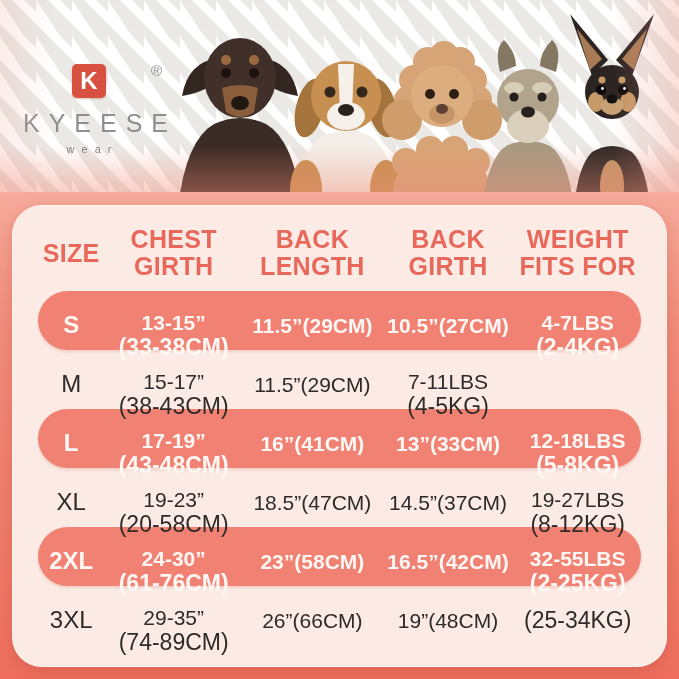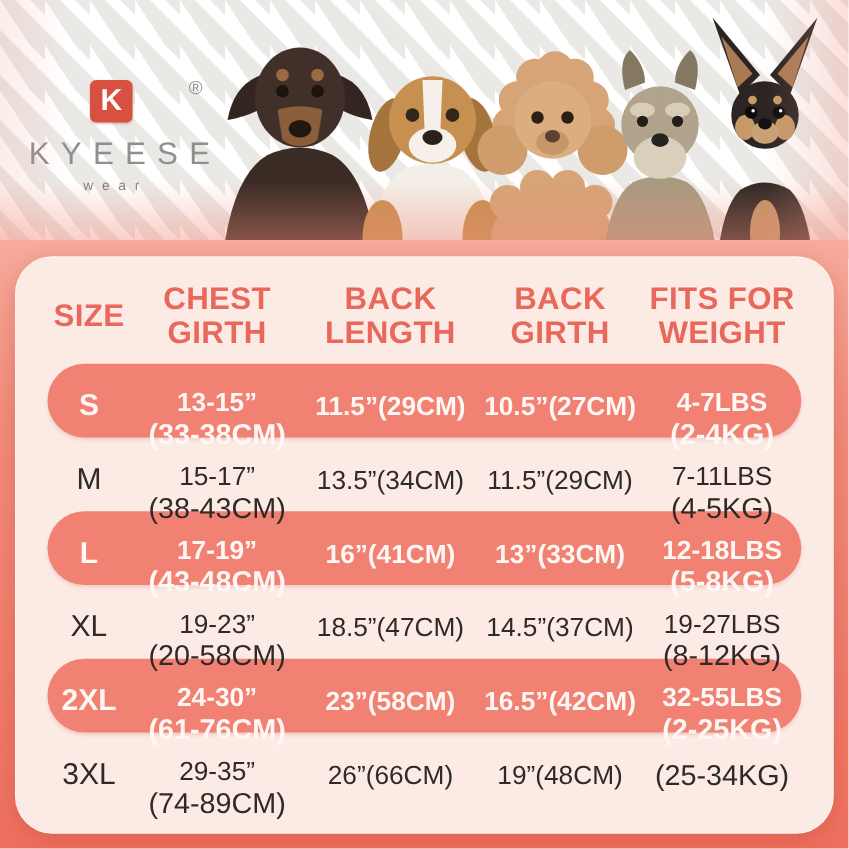--- a/index.html
+++ b/index.html
@@ -186,22 +186,22 @@
         </div>
         <div class="th">
           <span>BACK</span>
           <span>LENGTH</span>
         </div>
         <div class="th">
           <span>BACK</span>
           <span>GIRTH</span>
         </div>
         <div class="th">
+          <span>WEIGHT</span>
           <span>FITS FOR</span>
-          <span>WEIGHT</span>
         </div>
       </div>
 
       <div class="rows">
 
         <div class="grid row pill">
           <div class="cell sizecol">S</div>
           <div class="cell">
             <span class="l1">13-15”</span>
             <span class="l2">(33-38CM)</span>
@@ -213,21 +213,20 @@
             <span class="l2">(2-4KG)</span>
           </div>
         </div>
 
         <div class="grid row">
           <div class="cell sizecol">M</div>
           <div class="cell">
             <span class="l1">15-17”</span>
             <span class="l2">(38-43CM)</span>
           </div>
-          <div class="cell single">13.5”(34CM)</div>
           <div class="cell single">11.5”(29CM)</div>
           <div class="cell">
             <span class="l1">7-11LBS</span>
             <span class="l2">(4-5KG)</span>
           </div>
         </div>
 
         <div class="grid row pill">
           <div class="cell sizecol">L</div>
           <div class="cell">

